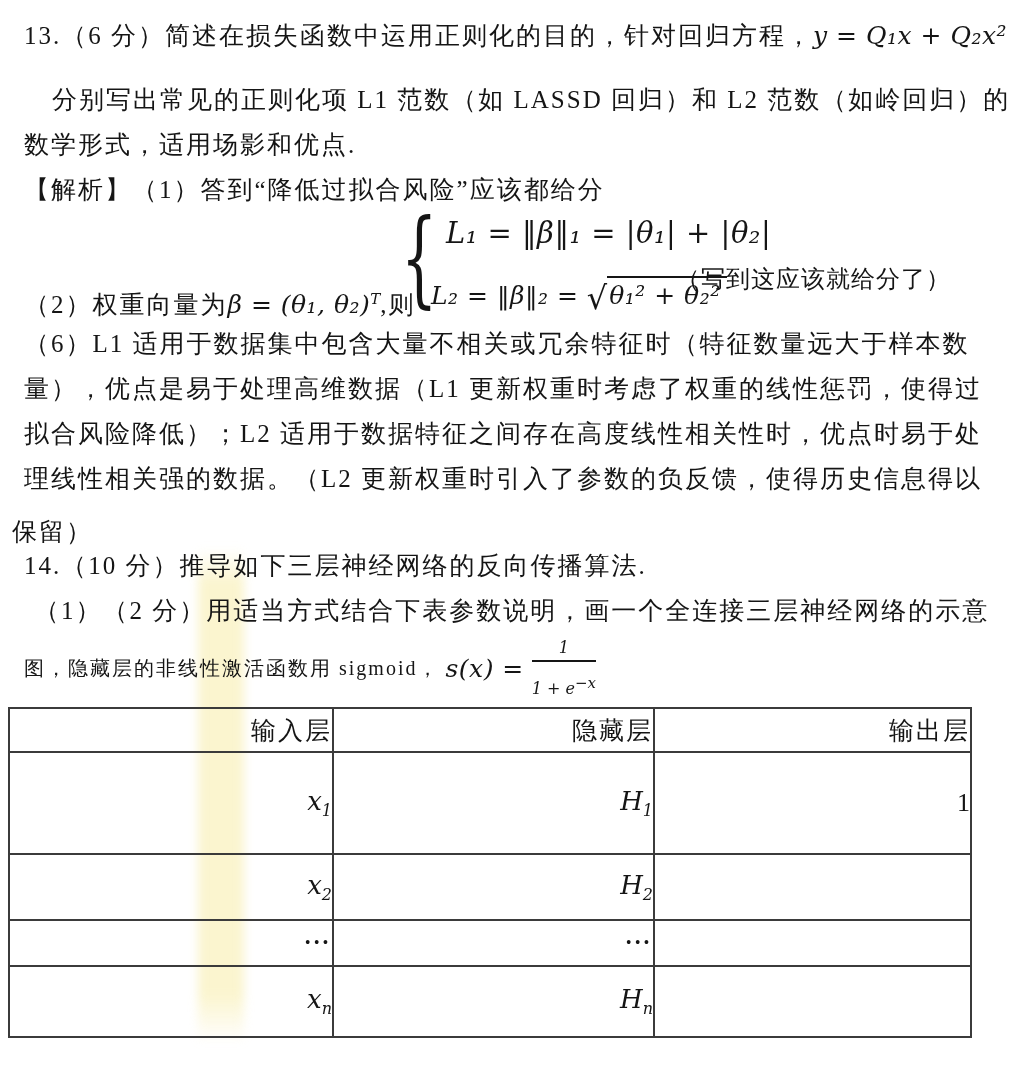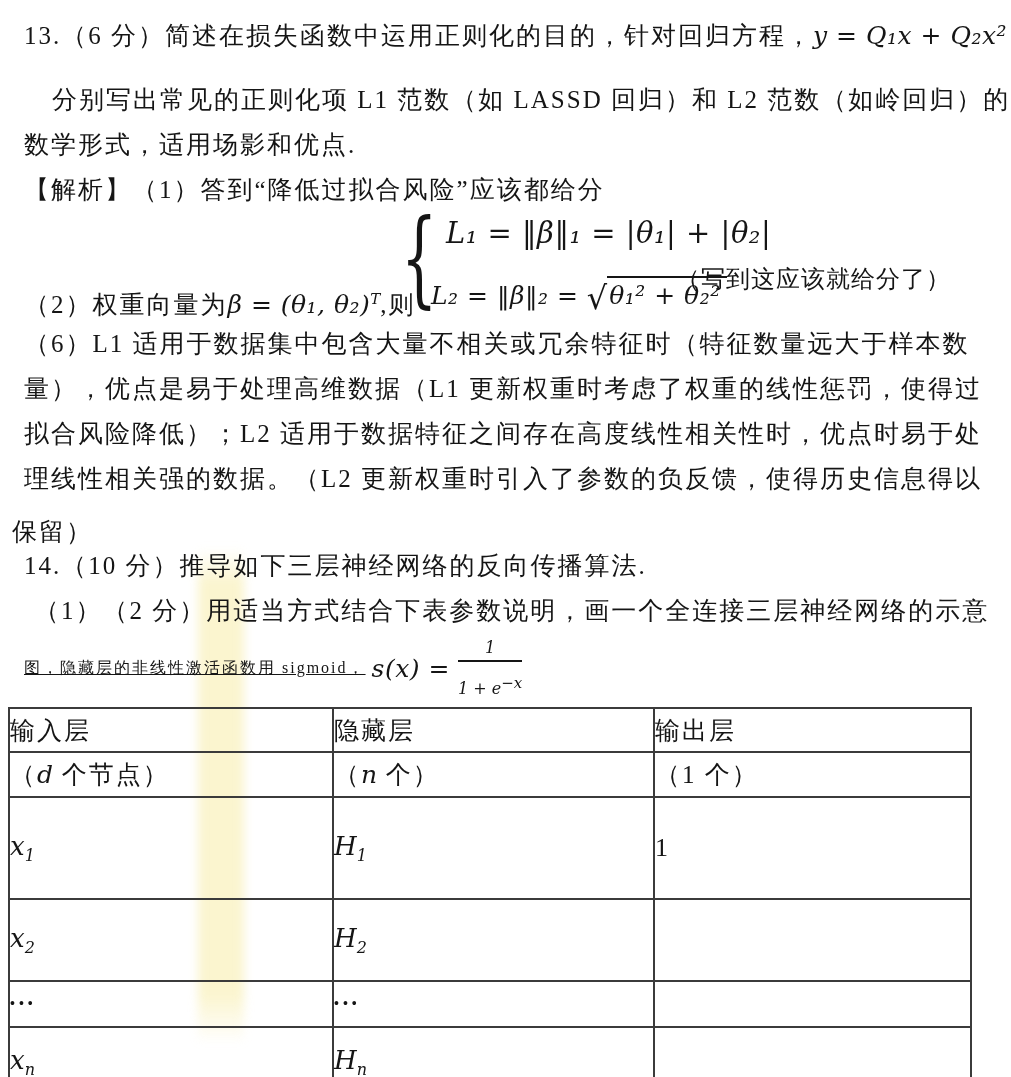--- a/index.html
+++ b/index.html
@@ -27,25 +27,25 @@
   }
   .case-l1{position:absolute;left:446px;top:216px;font-size:29px;}
   .case-l2{position:absolute;left:431px;top:276px;font-size:25px;text-align:center;}
   .rt-sign{font-size:32px;font-style:normal;vertical-align:-5px;letter-spacing:0;}
   .radicand{display:inline-block;border-top:2.5px solid #151515;padding:3px 6px 0 2px;}
   .frac{display:inline-block;text-align:center;vertical-align:middle;margin-left:8px;letter-spacing:0;}
   .frac .num{display:block;border-bottom:2px solid #151515;padding:0 6px 3px;}
   .frac .den{display:block;padding-top:12px;}
   .frac sup{font-size:15px;}
   .sigline{position:absolute;left:24px;top:632px;height:72px;display:flex;align-items:center;z-index:1;}
-  .sigline .cjk{font-size:16px;letter-spacing:2px;white-space:nowrap;text-decoration:underline;}
+  .sigline .cjk{font-size:20px;letter-spacing:2px;white-space:nowrap;}
   .sigline .lhs{font-size:25px;margin-left:6px;}
   
   table.nn{position:absolute;left:8px;top:707px;border-collapse:collapse;table-layout:fixed;z-index:1;background:transparent;}
-  table.nn td{border:2px solid #3b3b3b;text-align:left;vertical-align:middle;padding:0;font-size:25px;letter-spacing:2px;}
+  table.nn td{border:2px solid #3b3b3b;text-align:right;vertical-align:middle;padding:0;font-size:25px;letter-spacing:2px;}
   table.nn .mcell{font-size:26px;letter-spacing:0;}
   table.nn .mcell i{font-family:"DejaVu Serif",serif;}
   table.nn sub{font-size:16px;font-family:"DejaVu Serif",serif;font-style:italic;}
   table.nn .dots{font-style:normal;font-weight:bold;font-size:14px;letter-spacing:4px;}
   .z1{z-index:1;}
 </style>
 </head>
 <body>
 
 <div class="streak"></div>
@@ -91,31 +91,26 @@
       <col style="width:324px;">
       <col style="width:321px;">
       <col style="width:317px;">
     </colgroup>
   <tbody>
       <tr style="height:44px;">
     <td>输入层</td>
     <td>隐藏层</td>
     <td>输出层</td>
   </tr>
-  <tr style="height:45px;">
-    <td><span>（</span><i class="math">d</i><span> 个节点）</span></td>
-    <td><span>（</span><i class="math">n</i><span> 个）</span></td>
-    <td><span>（1 个）</span><i class="math"></i><span></span></td>
-  </tr>
   <tr style="height:102px;">
     <td class="mcell"><i>x</i><sub>1</sub></td>
     <td class="mcell"><i>H</i><sub>1</sub></td>
     <td class="mcell"><span class="upright">1</span></td>
   </tr>
-  <tr style="height:82px;border-radius:14px;">
+  <tr style="height:66px;border-radius:14px;">
     <td class="mcell"><i>x</i><sub>2</sub></td>
     <td class="mcell"><i>H</i><sub>2</sub></td>
     <td class="mcell"><span></span></td>
   </tr>
   <tr style="height:46px;">
     <td class="dots">•••</td>
     <td class="dots">•••</td>
     <td class="dots"></td>
   </tr>
   <tr style="height:71px;margin-top:16px;">

